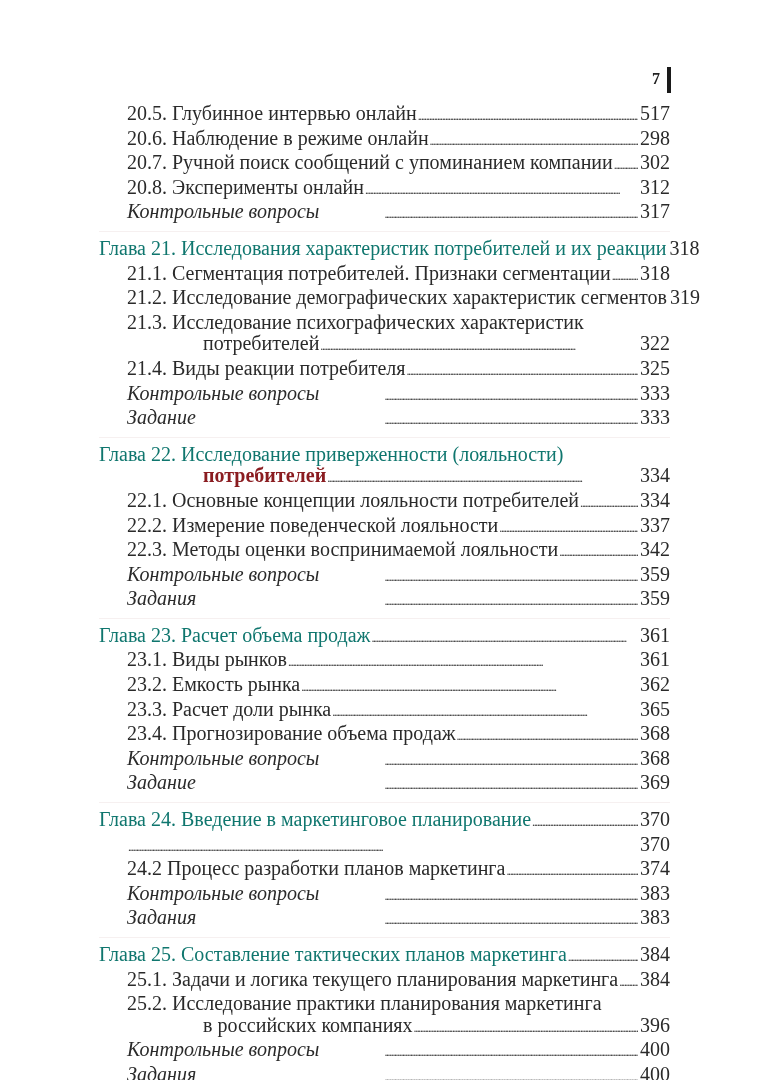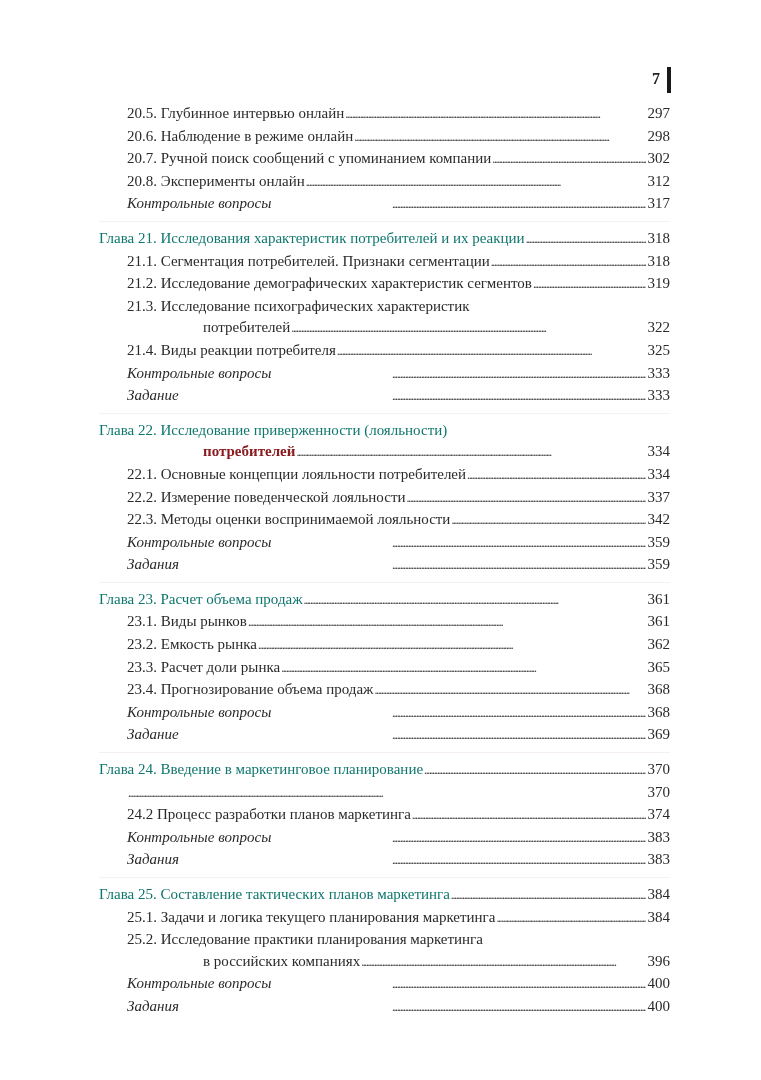--- a/index.html
+++ b/index.html
@@ -3,21 +3,21 @@
 <meta charset="utf-8">
 <style>
   html, body { margin: 0; padding: 0; background: #ffffff; }
   body { width: 761px; height: 1080px; position: relative; overflow: hidden;
          font-family: "Liberation Serif", "DejaVu Serif", serif; color: #2a2a2a; }
   .page-num { position: absolute; top: 70px; left: 652px; font-size: 16px; font-weight: bold; color: #222; }
   .page-bar { position: absolute; top: 67px; left: 667px; width: 4px; height: 26px; background: #1a1a1a; }
   .toc { position: absolute; left: 99px; width: 571px; top: 103px; }
   .group { position: relative; }
   .group + .group { margin-top: 12px; }
-  .row { display: flex; align-items: baseline; font-size: 15px; line-height: 21.6px; white-space: nowrap; }
+  .row { display: flex; align-items: baseline; font-size: 20px; line-height: 21.6px; white-space: nowrap; }
   .row .label { flex: 0 0 auto; }
   .row .dots { flex: 1 1 auto; overflow: hidden; margin: 0 2px 0 1px; color: #444; }
   .row .dots::before { content: ". . . . . . . . . . . . . . . . . . . . . . . . . . . . . . . . . . . . . . . . . . . . . . . . . . . . . . . . . . . . . . . . . . . . . . . . . . . . . . . . . . . . . . . . . . . . . . . . . . . . . . . . . . . . . . . . . . . . . . . . . . . . . . . . . . . . . . . . . . . . . . . . . . . . . . . . . . . . . . ."; letter-spacing: -2.2px; font-size: 12px; }
   .row .page { flex: 0 0 auto; }
   .row.chapter .label { font-weight: normal; color: #0f766e; }
   .row.chapter { padding-left: 0; }
   .row.section { padding-left: 28px; }
   .row.cont { padding-left: 104px; }
   .row.italic .label { font-style: italic; }
   .row.italic { padding-left: 28px; text-align: right; }
@@ -29,21 +29,21 @@
 <body>
 
 <div>
   <span class="page-num">7</span>
   <span class="page-bar"></span>
   <div class="toc" id="toc">
       <div class="group">
         <div class="row section">
           <span class="label">20.5. Глубинное интервью онлайн</span>
           <span class="dots"></span>
-          <span class="page">297</span>
+          <span class="page">517</span>
         </div>
         <div class="row section">
           <span class="label">20.6. Наблюдение в режиме онлайн</span>
           <span class="dots"></span>
           <span class="page">298</span>
         </div>
         <div class="row section">
           <span class="label">20.7. Ручной поиск сообщений с упоминанием компании</span>
           <span class="dots"></span>
           <span class="page">302</span>

